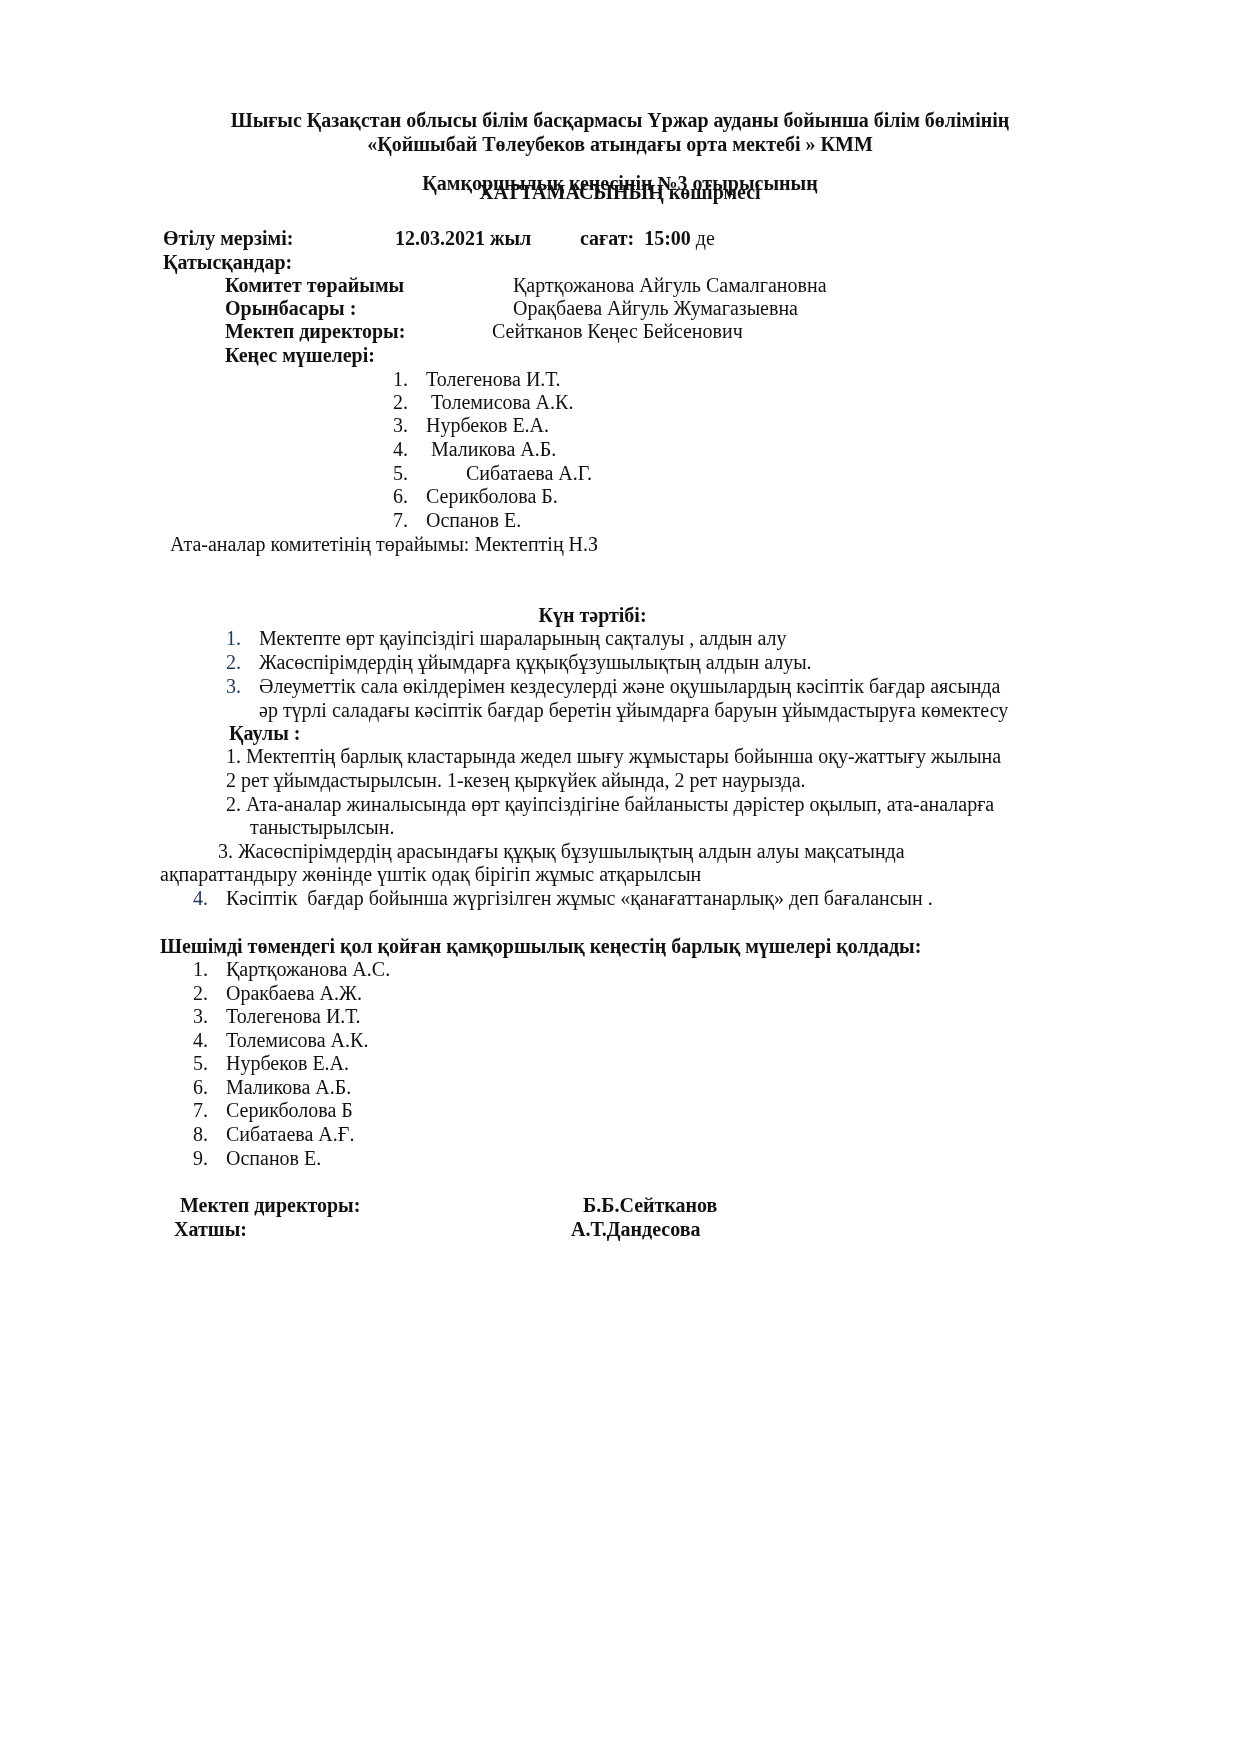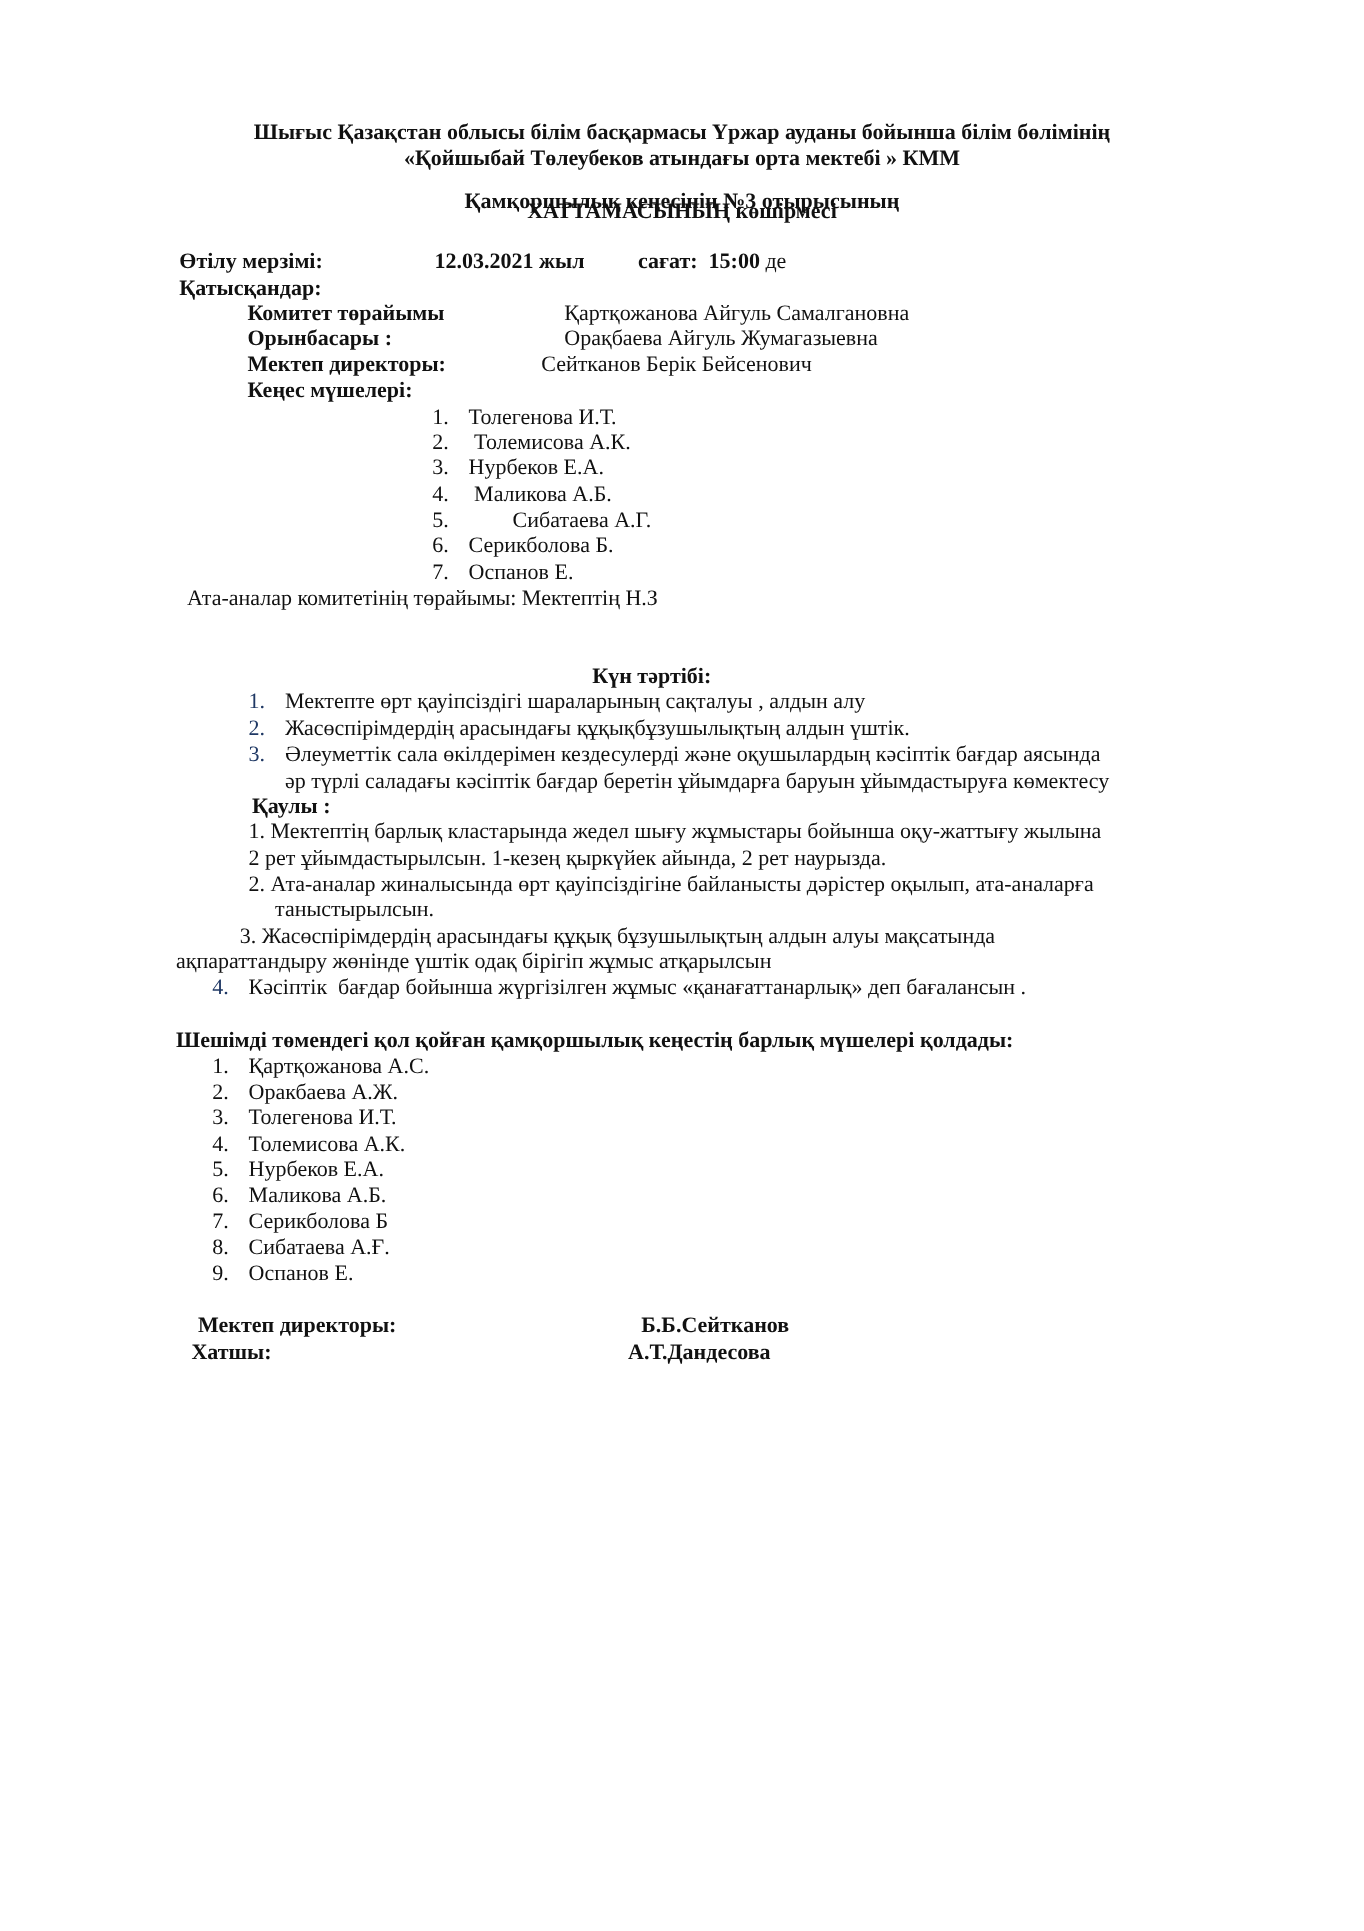--- a/index.html
+++ b/index.html
@@ -29,21 +29,21 @@
 
 <div class="abs t b" style="left:163px;top:249px;">Қатысқандар:</div>
 
 <div class="abs t b" style="left:225px;top:272px;">Комитет    төрайымы</div>
 <div class="abs t" style="left:513px;top:272px;">Қартқожанова Айгуль Самалгановна</div>
 
 <div class="abs t b" style="left:225px;top:295px;">Орынбасары :</div>
 <div class="abs t" style="left:513px;top:295px;">Орақбаева Айгуль Жумагазыевна</div>
 
 <div class="abs t b" style="left:225px;top:318px;">Мектеп директоры:</div>
-<div class="abs t" style="left:492px;top:318px;">Сейтканов Берік Бейсенович</div>
+<div class="abs t" style="left:492px;top:318px;">Сейтканов Кеңес Бейсенович</div>
 
 <div class="abs t b" style="left:225px;top:342px;">Кеңес  мүшелері:</div>
 
 <div class="abs t" style="left:393px;top:366px;">1.</div>
 <div class="abs t" style="left:426px;top:366px;white-space:pre;">Толегенова И.Т.</div>
 <div class="abs t" style="left:393px;top:389px;">2.</div>
 <div class="abs t" style="left:426px;top:389px;white-space:pre;"> Толемисова А.К.</div>
 <div class="abs t" style="left:393px;top:412px;">3.</div>
 <div class="abs t" style="left:426px;top:412px;white-space:pre;">Нурбеков Е.А.</div>
 <div class="abs t" style="left:393px;top:436px;">4.</div>
@@ -55,21 +55,21 @@
 <div class="abs t" style="left:393px;top:507px;">7.</div>
 <div class="abs t" style="left:426px;top:507px;white-space:pre;">Оспанов Е.</div>
 
 <div class="abs t" style="left:170px;top:531px;">Ата-аналар комитетінің төрайымы: Мектептің Н.З</div>
 
 <div class="abs t b" style="left:0;width:1185px;text-align:center;top:602px;">Күн тәртібі:</div>
 
 <div class="abs t num-blue" style="left:226px;top:625px;">1.</div>
 <div class="abs t" style="left:259px;top:625px;">Мектепте өрт қауіпсіздігі шараларының сақталуы , алдын алу</div>
 <div class="abs t num-blue" style="left:226px;top:649px;">2.</div>
-<div class="abs t" style="left:259px;top:649px;">Жасөспірімдердің арасындағы құқықбұзушылықтың алдын үштік.</div>
+<div class="abs t" style="left:259px;top:649px;">Жасөспірімдердің ұйымдарға құқықбұзушылықтың алдын алуы.</div>
 <div class="abs t num-blue" style="left:226px;top:673px;">3.</div>
 <div class="abs t" style="left:259px;top:673px;">Әлеуметтік сала өкілдерімен кездесулерді және оқушылардың кәсіптік бағдар аясында</div>
 <div class="abs t" style="left:259px;top:697px;">әр түрлі саладағы кәсіптік бағдар беретін ұйымдарға баруын ұйымдастыруға көмектесу</div>
 
 <div class="abs t b" style="left:229px;top:720px;">Қаулы :</div>
 <div class="abs t" style="left:226px;top:743px;">1. Мектептің барлық кластарында жедел шығу жұмыстары бойынша оқу-жаттығу жылына</div>
 <div class="abs t" style="left:226px;top:767px;">2 рет ұйымдастырылсын. 1-кезең қыркүйек айында, 2 рет наурызда.</div>
 <div class="abs t" style="left:226px;top:791px;">2. Ата-аналар жиналысында өрт қауіпсіздігіне байланысты дәрістер оқылып, ата-аналарға</div>
 <div class="abs t" style="left:226px;top:814px;margin-left:24px;">таныстырылсын.</div>
 <div class="abs t" style="left:218px;top:838px;">3. Жасөспірімдердің арасындағы құқық бұзушылықтың алдын алуы мақсатында</div>

